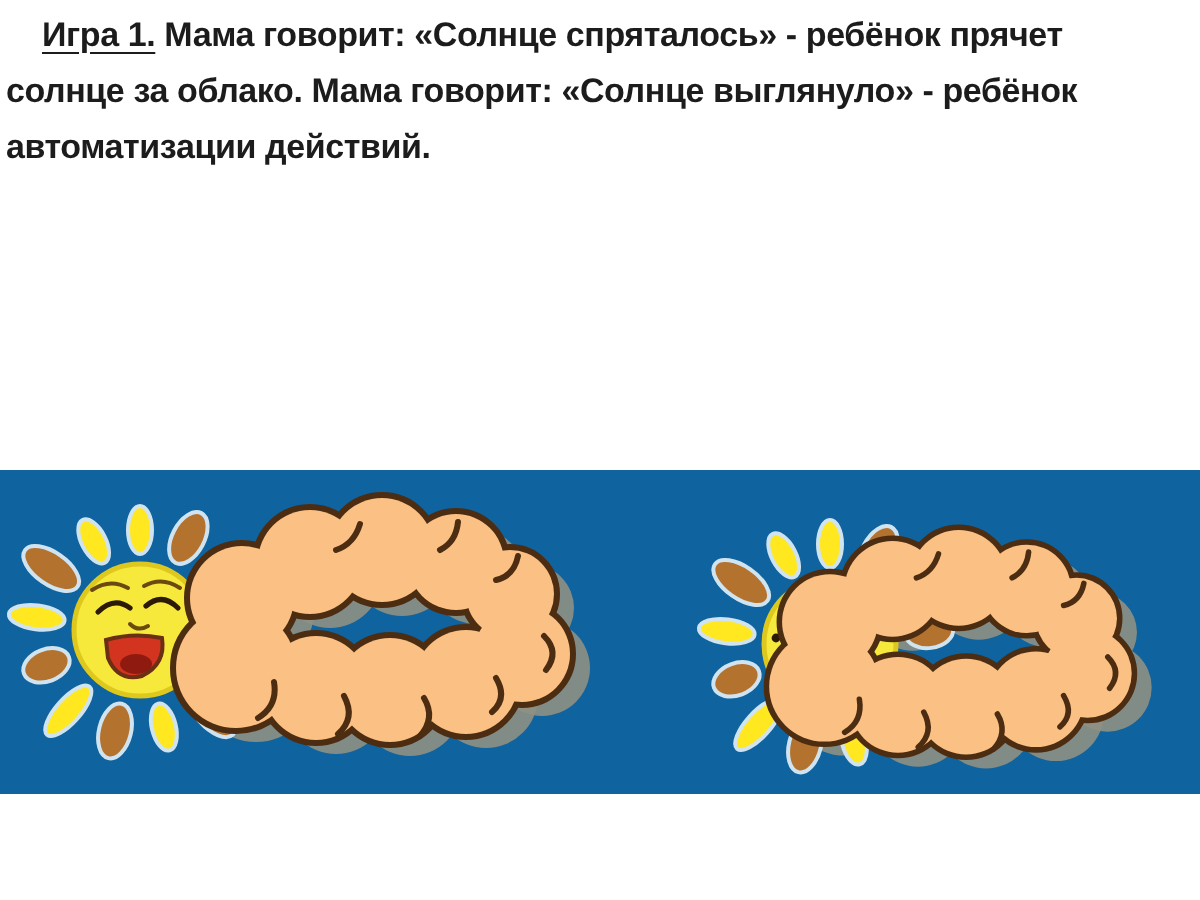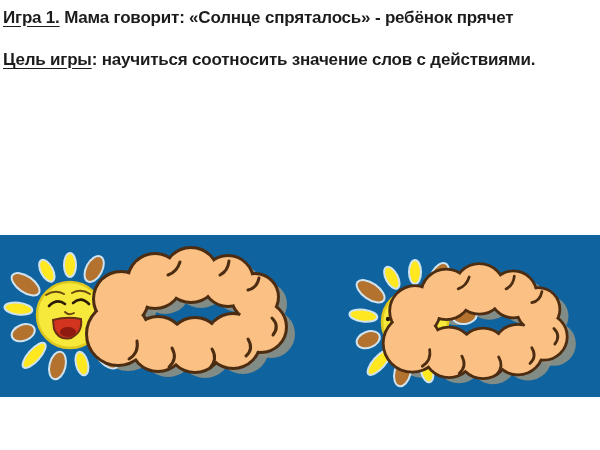--- a/index.html
+++ b/index.html
@@ -14,40 +14,39 @@
     font-weight:bold;
     font-size:17px;
     line-height:28px;
     letter-spacing:-0.2px;
     color:#1c1c1c;
     padding-left:3px;
     white-space:nowrap;
   }
   .textblock.first{padding-top:4px;}
   .textblock.goal{margin-top:14px;}
-  .lead{text-decoration:underline;text-underline-offset:3px;}
+  .lead{text-decoration:underline;text-underline-offset:3px;margin-left:18px;}
   #sky-scene{
     position:absolute;
     left:0;top:235px;
     width:600px;height:162px;
     display:block;
   }
 </style>
 </head>
 <body>
 
 <div class="slide">
 
   <div class="textblock first">
     <div><span class="lead">Игра 1.</span><span> Мама говорит: «Солнце спряталось» - ребёнок прячет</span></div>
+    <div>солнце за облако. Мама говорит: «Солнце выглянуло» - ребёнок</div>
+    <div>автоматизации действий.</div>
   </div>
 
-  <div class="textblock goal">
-    <span class="lead">Цель игры</span><span>: научиться соотносить значение слов с действиями.</span>
-  </div>
 
   <svg id="sky-scene" viewBox="0 0 600 162">
       <rect x="0" y="0" width="600" height="162" fill="#0f639e"></rect>
       <g transform="translate(93,21) scale(1)">
         <circle cx="35" cy="85" r="30" fill="#8f9083" opacity="0.9"></circle>
         <circle cx="38" cy="50" r="26" fill="#8f9083" opacity="0.9"></circle>
         <circle cx="72" cy="32" r="26" fill="#8f9083" opacity="0.9"></circle>
         <circle cx="108" cy="26" r="26" fill="#8f9083" opacity="0.9"></circle>
         <circle cx="145" cy="32" r="24" fill="#8f9083" opacity="0.9"></circle>
         <circle cx="172" cy="48" r="22" fill="#8f9083" opacity="0.9"></circle>

